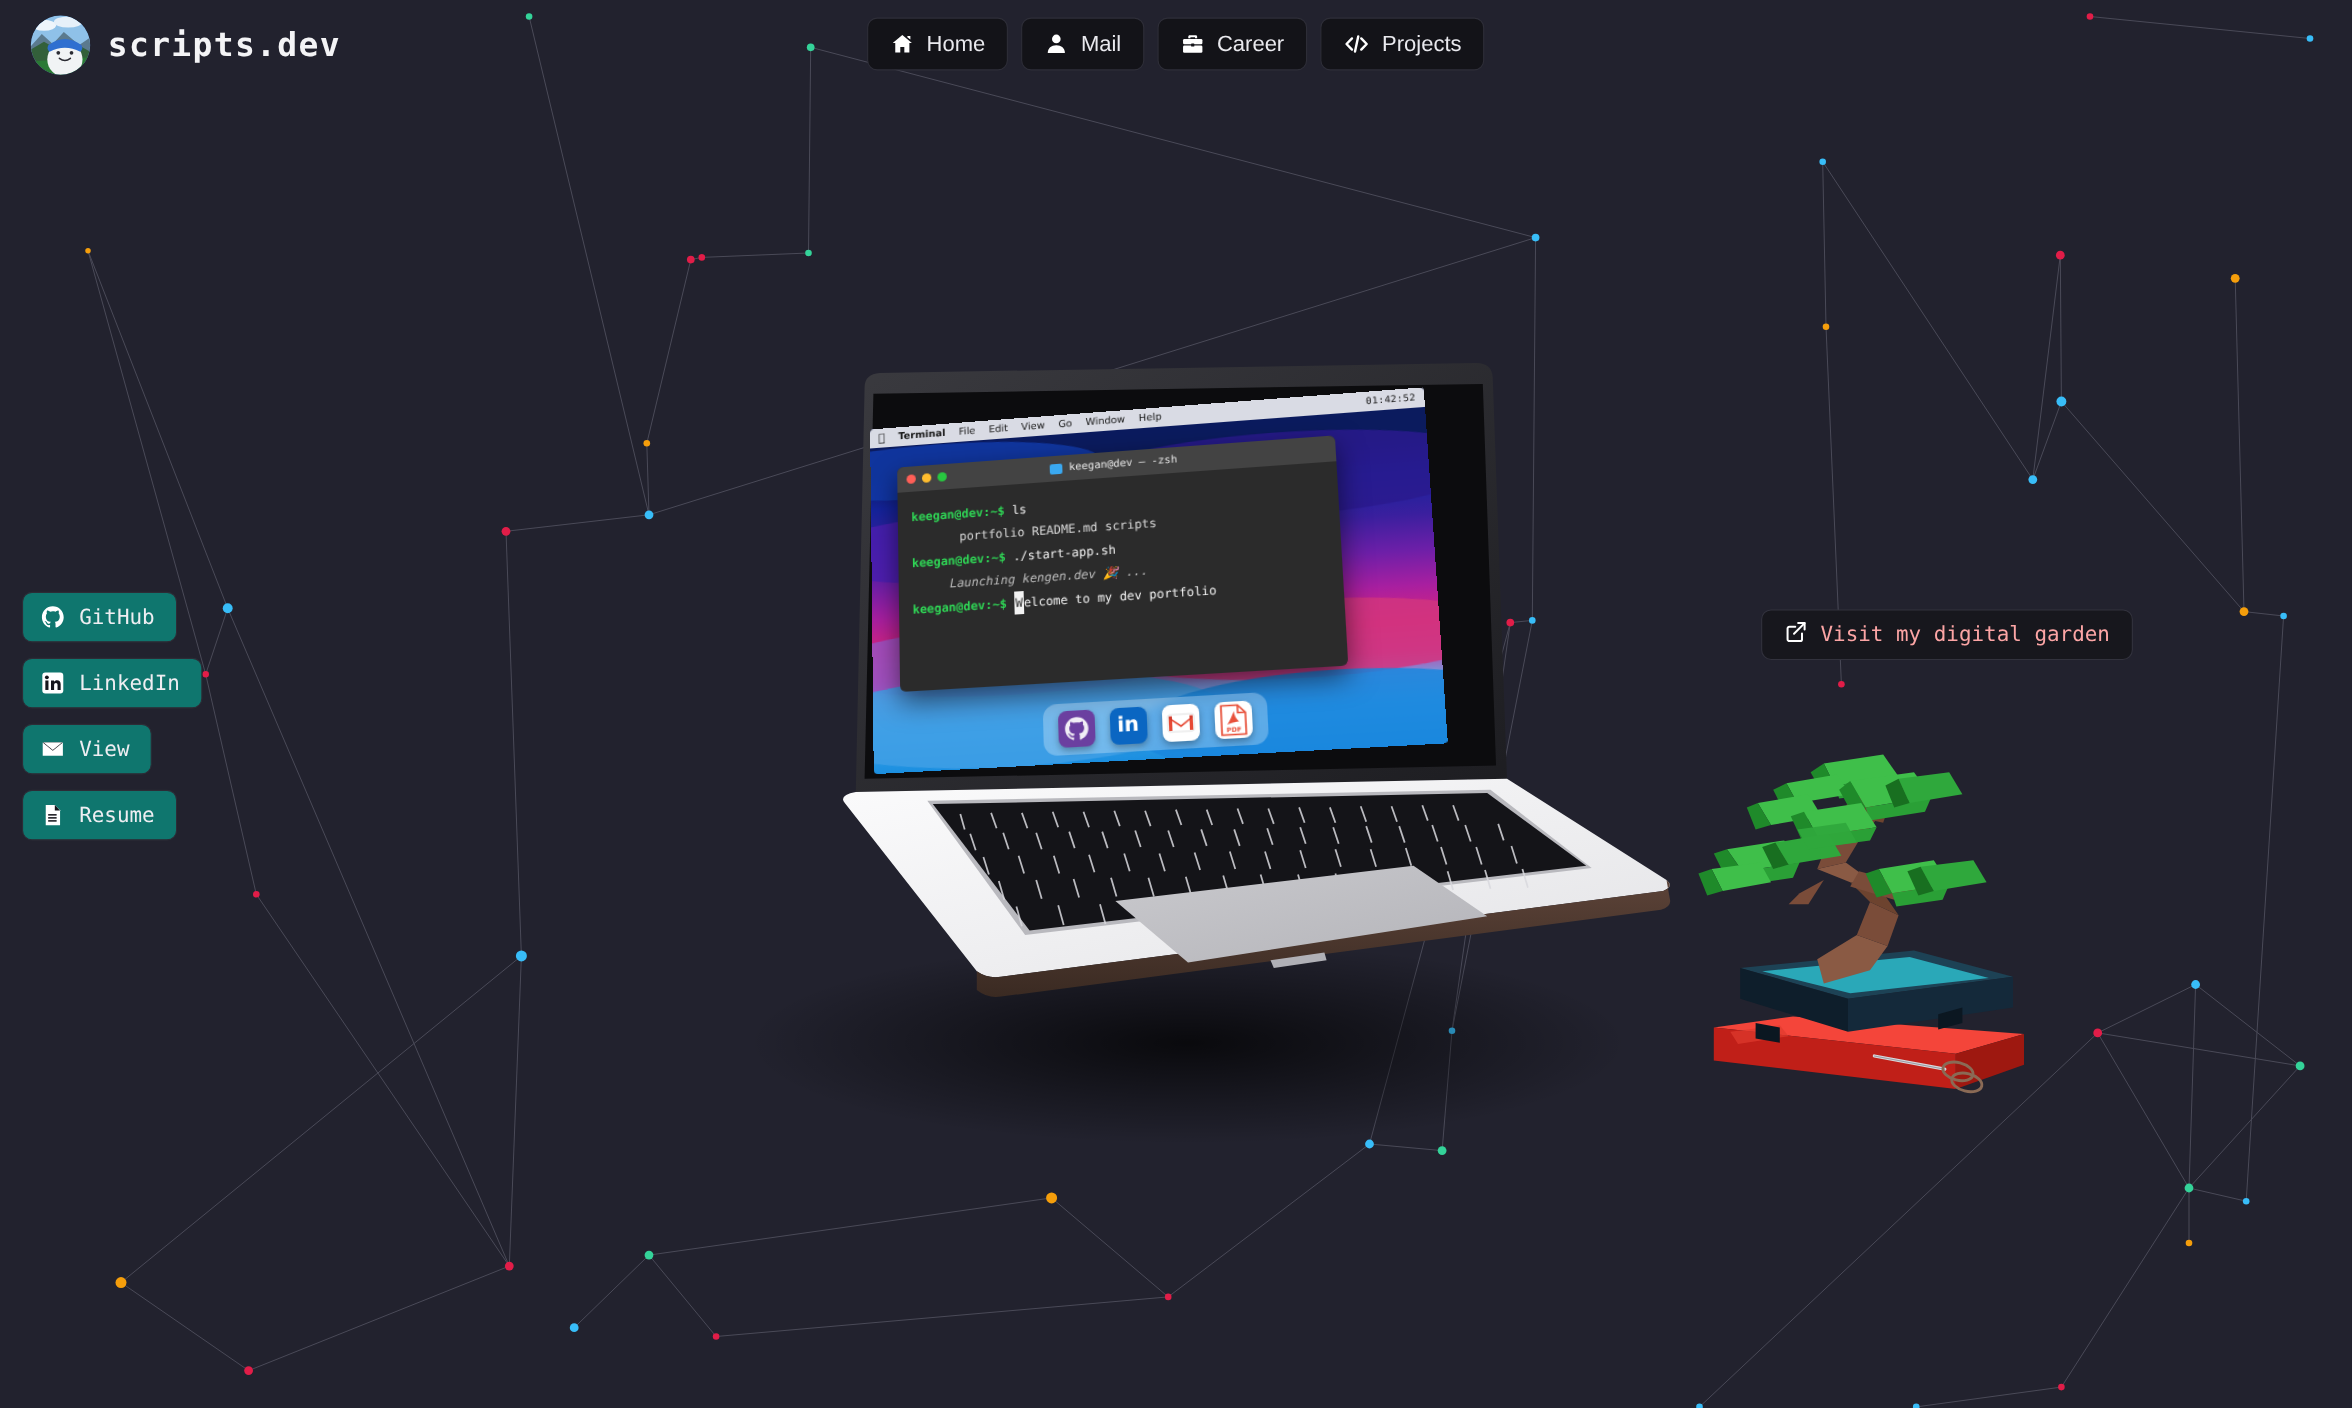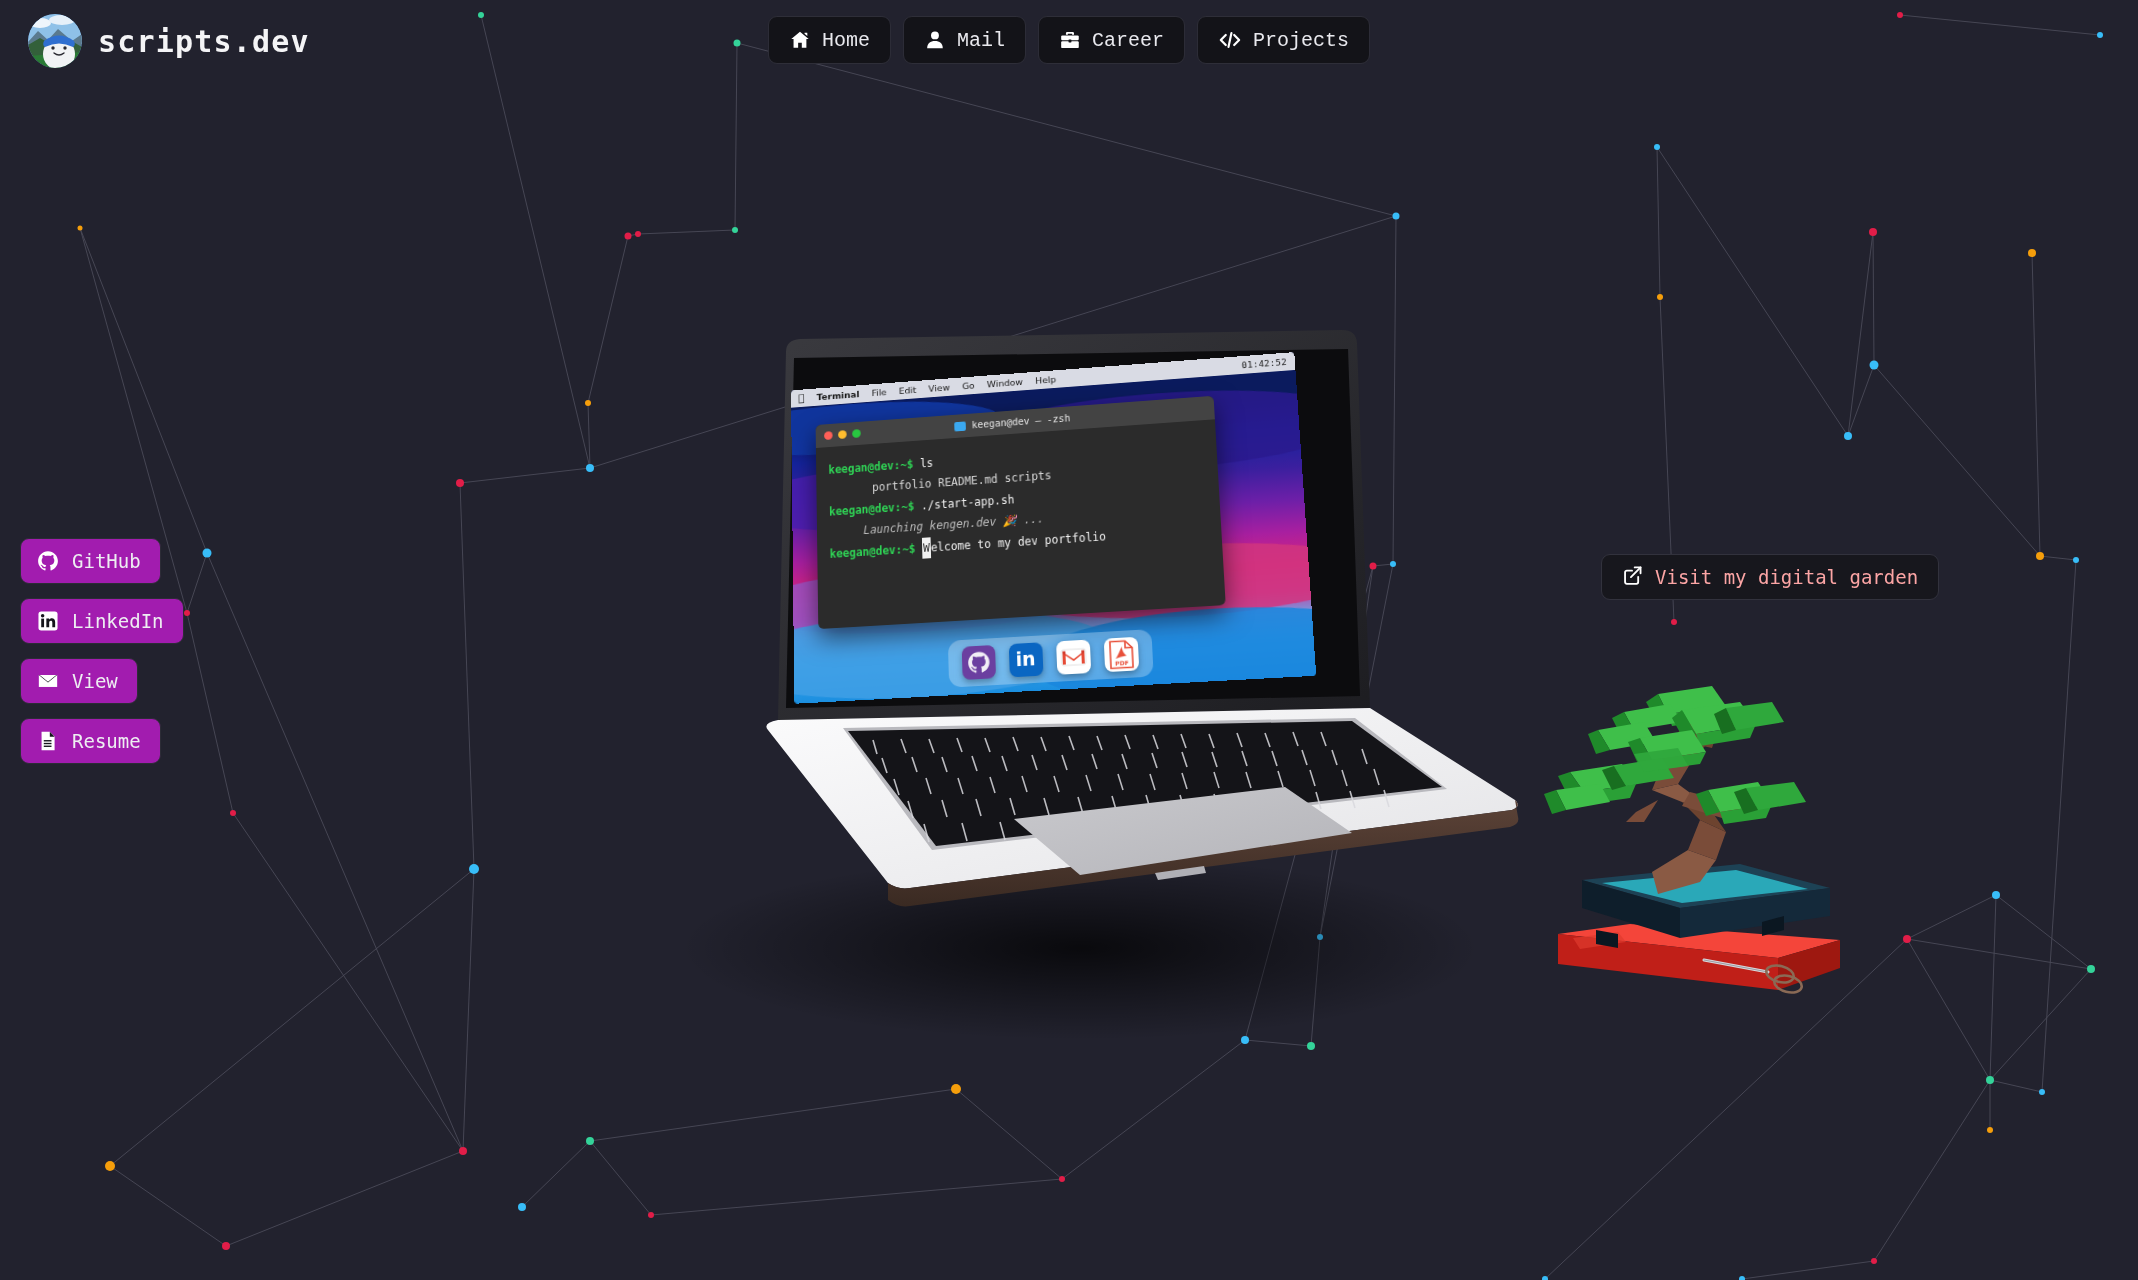--- a/index.html
+++ b/index.html
@@ -78,21 +78,21 @@
     display: flex;
     align-items: center;
     gap: 11px;
     height: 48px;
     padding: 0 20px;
     border-radius: 9px;
     background: #131318;
     border: 1px solid #2e2e38;
     color: #e9e9ee;
     font-size: 20px;
-    font-family: Liberation Mono, monospace;
+    font-family: Liberation Sans, sans-serif;
     cursor: pointer;
     white-space: nowrap;
   }
   .nav-item svg { flex: none; display: block; }
 
   
   #social-rail {
     position: absolute;
     left: 20px;
     top: 538px;
@@ -103,21 +103,21 @@
     z-index: 35;
   }
 
   .social-btn {
     display: flex;
     align-items: center;
     gap: 13px;
     height: 46px;
     padding: 0 19px 0 16px;
     border-radius: 9px;
-    background: #a21caf;
+    background: #0f766e;
     border: 1px solid #2c2c36;
     color: #eeeef2;
     font-size: 19px;
     font-family: "DejaVu Sans Mono", "Liberation Mono", monospace;
     cursor: pointer;
     white-space: nowrap;
   }
   .social-btn svg { flex: none; display: block; }
 
   

